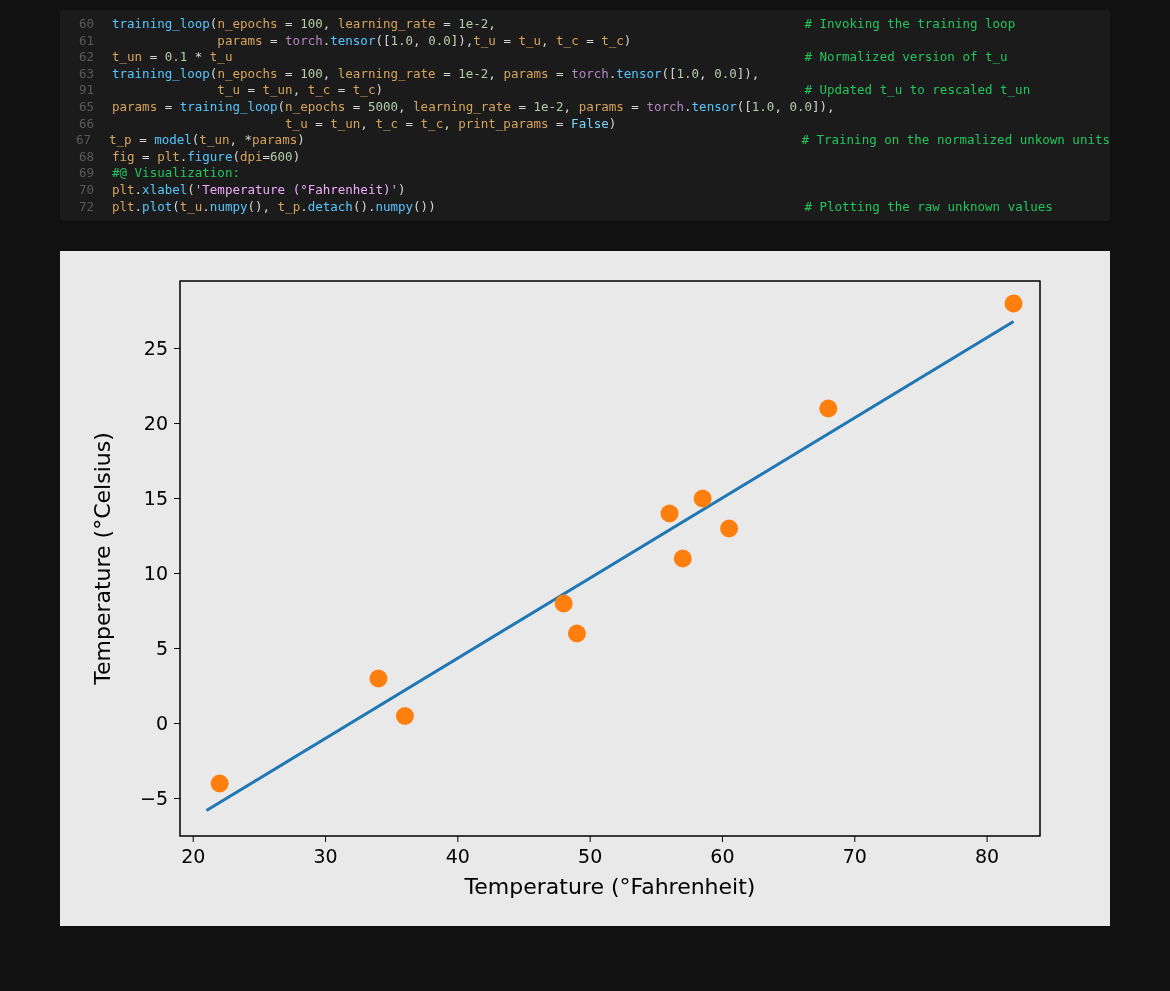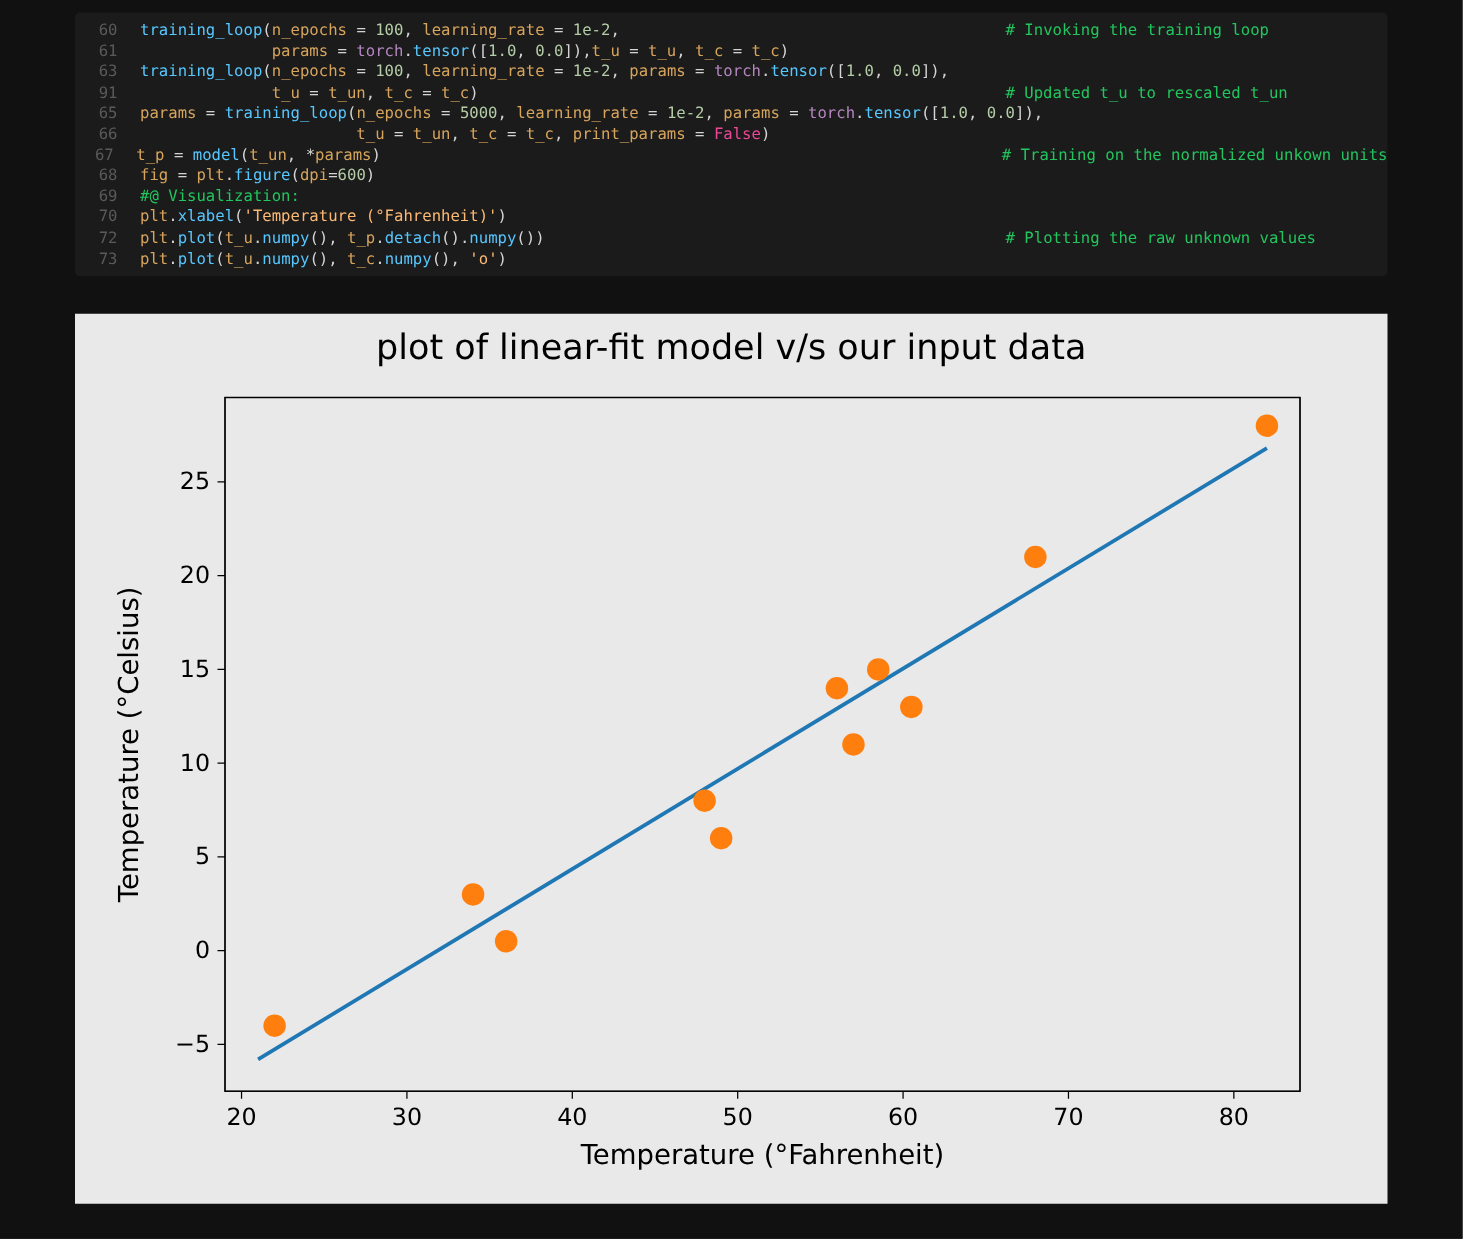--- a/index.html
+++ b/index.html
@@ -5,53 +5,52 @@
   html,body{margin:0;padding:0;background:#111;width:1170px;height:991px;overflow:hidden;font-family:Menlo,Consolas,monospace;}
   .code-block{background:#1b1b1b;margin:10px 60px 30px 60px;padding:6px 0;border-radius:4px;}
   .code-line{display:flex;font-size:12.5px;line-height:16.6px;white-space:pre;}
   .lineno{color:#5a5a5a;width:34px;text-align:right;padding-right:18px;user-select:none;}
   .src{flex:0 0 auto;color:#d4d4d4;}
   .cmt{flex:1 1 auto;text-align:left;color:#22c55e;}
   .k-call{color:#57c7ff;}
   .k-var{color:#d7a45c;}
   .k-torch{color:#b586c0;margin-top:27px;}
   .k-num{color:#b4cda7;}
-  .k-str{color:#fdba74;}
-  .k-bool{color:#ec4899;}
+  .k-str{color:#f0abfc;}
+  .k-bool{color:#7dd3fc;}
   .output{background:#e9e9e9;margin:0 60px 60px 60px;padding:10px;}
   .chart-wrapper{width:100%;}
   .chart-title{font-family:"DejaVu Sans","Segoe UI",sans-serif;font-size:28px;text-align:center;color:#000;margin:0 0 4px 0;}
   svg{display:block;}
   .axis-label{font-family:"DejaVu Sans","Segoe UI",sans-serif;font-size:22px;fill:#000;}
   .tick-label{font-family:"DejaVu Sans","Segoe UI",sans-serif;font-size:19px;fill:#000;}
   .spine{stroke:#000;stroke-width:1;fill:none;}
   .fit-line{stroke:#1f77b4;stroke-width:3;fill:none;}
   .pt{fill:#ff7f0e;}
 </style>
 </head>
 <body>
 
 <div class="code-block" id="code-block">
     <div class="code-line"><span class="lineno">60</span><span class="src"><span class="k-call">training_loop</span>(<span class="k-var">n_epochs</span> = <span class="k-num">100</span>, <span class="k-var">learning_rate</span> = <span class="k-num">1e-2</span>,</span><span>                                         </span><span class="cmt"># Invoking the training loop</span></div>
     <div class="code-line"><span class="lineno">61</span><span class="src">              <span class="k-var">params</span> = <span class="k-torch">torch</span>.<span class="k-call">tensor</span>([<span class="k-num">1.0</span>, <span class="k-num">0.0</span>]),<span class="k-var">t_u</span> = <span class="k-var">t_u</span>, <span class="k-var">t_c</span> = <span class="k-var">t_c</span>)</span></div>
+    <div class="code-line"><span class="lineno">62</span><span class="src"><span class="k-var">t_un</span> = <span class="k-num">0.1</span> * <span class="k-var">t_u</span></span><span>                                                                            </span><span class="cmt"># Normalized version of t_u</span></div>
     <div class="code-line"><span class="lineno">63</span><span class="src"><span class="k-call">training_loop</span>(<span class="k-var">n_epochs</span> = <span class="k-num">100</span>, <span class="k-var">learning_rate</span> = <span class="k-num">1e-2</span>, <span class="k-var">params</span> = <span class="k-torch">torch</span>.<span class="k-call">tensor</span>([<span class="k-num">1.0</span>, <span class="k-num">0.0</span>]),</span></div>
     <div class="code-line"><span class="lineno">91</span><span class="src">              <span class="k-var">t_u</span> = <span class="k-var">t_un</span>, <span class="k-var">t_c</span> = <span class="k-var">t_c</span>)</span><span>                                                        </span><span class="cmt"># Updated t_u to rescaled t_un</span></div>
     <div class="code-line"><span class="lineno">65</span><span class="src"><span class="k-var">params</span> = <span class="k-call">training_loop</span>(<span class="k-var">n_epochs</span> = <span class="k-num">5000</span>, <span class="k-var">learning_rate</span> = <span class="k-num">1e-2</span>, <span class="k-var">params</span> = <span class="k-torch">torch</span>.<span class="k-call">tensor</span>([<span class="k-num">1.0</span>, <span class="k-num">0.0</span>]),</span></div>
     <div class="code-line"><span class="lineno">66</span><span class="src">                       <span class="k-var">t_u</span> = <span class="k-var">t_un</span>, <span class="k-var">t_c</span> = <span class="k-var">t_c</span>, <span class="k-var">print_params</span> = <span class="k-bool">False</span>)</span></div>
     <div class="code-line"><span class="lineno">67</span><span class="src"><span class="k-var">t_p</span> = <span class="k-call">model</span>(<span class="k-var">t_un</span>, *<span class="k-var">params</span>)</span><span>                                                                  </span><span class="cmt"># Training on the normalized unkown units</span></div>
     <div class="code-line"><span class="lineno">68</span><span class="src"><span class="k-var">fig</span> = <span class="k-var">plt</span>.<span class="k-call">figure</span>(<span class="k-var">dpi</span>=<span class="k-num">600</span>)</span></div>
     <div class="code-line"><span class="lineno">69</span><span class="src"><span class="cmt">#@ Visualization:</span></span></div>
     <div class="code-line"><span class="lineno">70</span><span class="src"><span class="k-var">plt</span>.<span class="k-call">xlabel</span>(<span class="k-str">'Temperature (°Fahrenheit)'</span>)</span></div>
     <div class="code-line"><span class="lineno">72</span><span class="src"><span class="k-var">plt</span>.<span class="k-call">plot</span>(<span class="k-var">t_u</span>.<span class="k-call">numpy</span>(), <span class="k-var">t_p</span>.<span class="k-call">detach</span>().<span class="k-call">numpy</span>())</span><span>                                                 </span><span class="cmt"># Plotting the raw unknown values</span></div>
-    <div class="code-line"><span class="lineno">73</span><span class="src"><span class="k-var">plt</span>.<span class="k-call">plot</span>(<span class="k-var">t_u</span>.<span class="k-call">numpy</span>(), <span class="k-var">t_c</span>.<span class="k-call">numpy</span>(), <span class="k-str">'o'</span>)</span></div>
   </div>
 
 <div class="output">
   <div class="chart-wrapper">
-    <div class="chart-title">plot of linear-fit model v/s our input data</div>
     <svg id="chart-svg" width="1010" height="655">
         <rect x="110" y="20" width="860" height="555" fill="#fff" class="spine"></rect>
         <line x1="123.23076923076923" y1="575" x2="123.23076923076923" y2="581" stroke="#000"></line>
         <text x="123.23076923076923" y="602" text-anchor="middle" class="tick-label">20</text>
         <line x1="255.53846153846155" y1="575" x2="255.53846153846155" y2="581" stroke="#000"></line>
         <text x="255.53846153846155" y="602" text-anchor="middle" class="tick-label">30</text>
         <line x1="387.84615384615387" y1="575" x2="387.84615384615387" y2="581" stroke="#000"></line>
         <text x="387.84615384615387" y="602" text-anchor="middle" class="tick-label">40</text>
         <line x1="520.1538461538462" y1="575" x2="520.1538461538462" y2="581" stroke="#000"></line>
         <text x="520.1538461538462" y="602" text-anchor="middle" class="tick-label">50</text>

